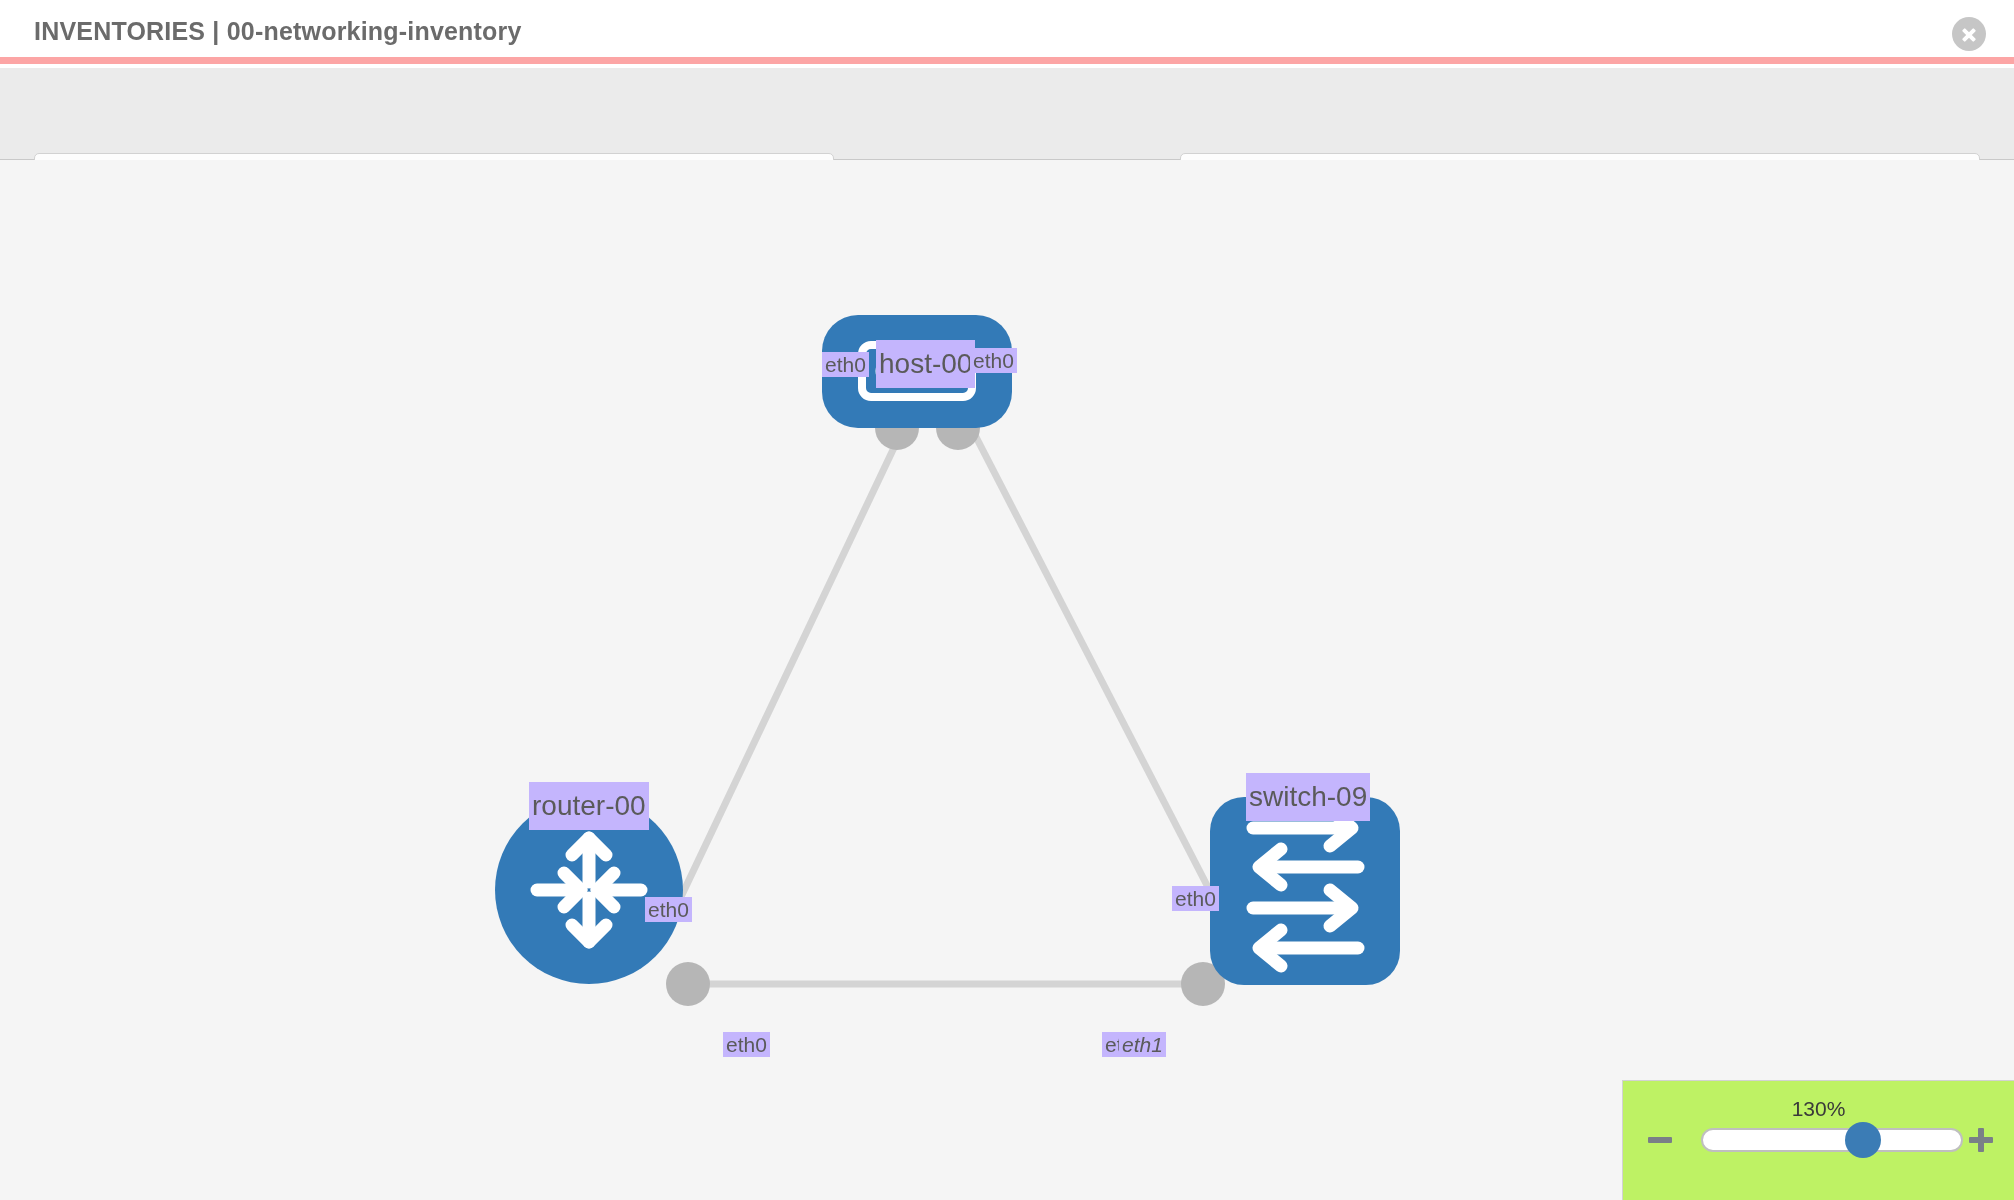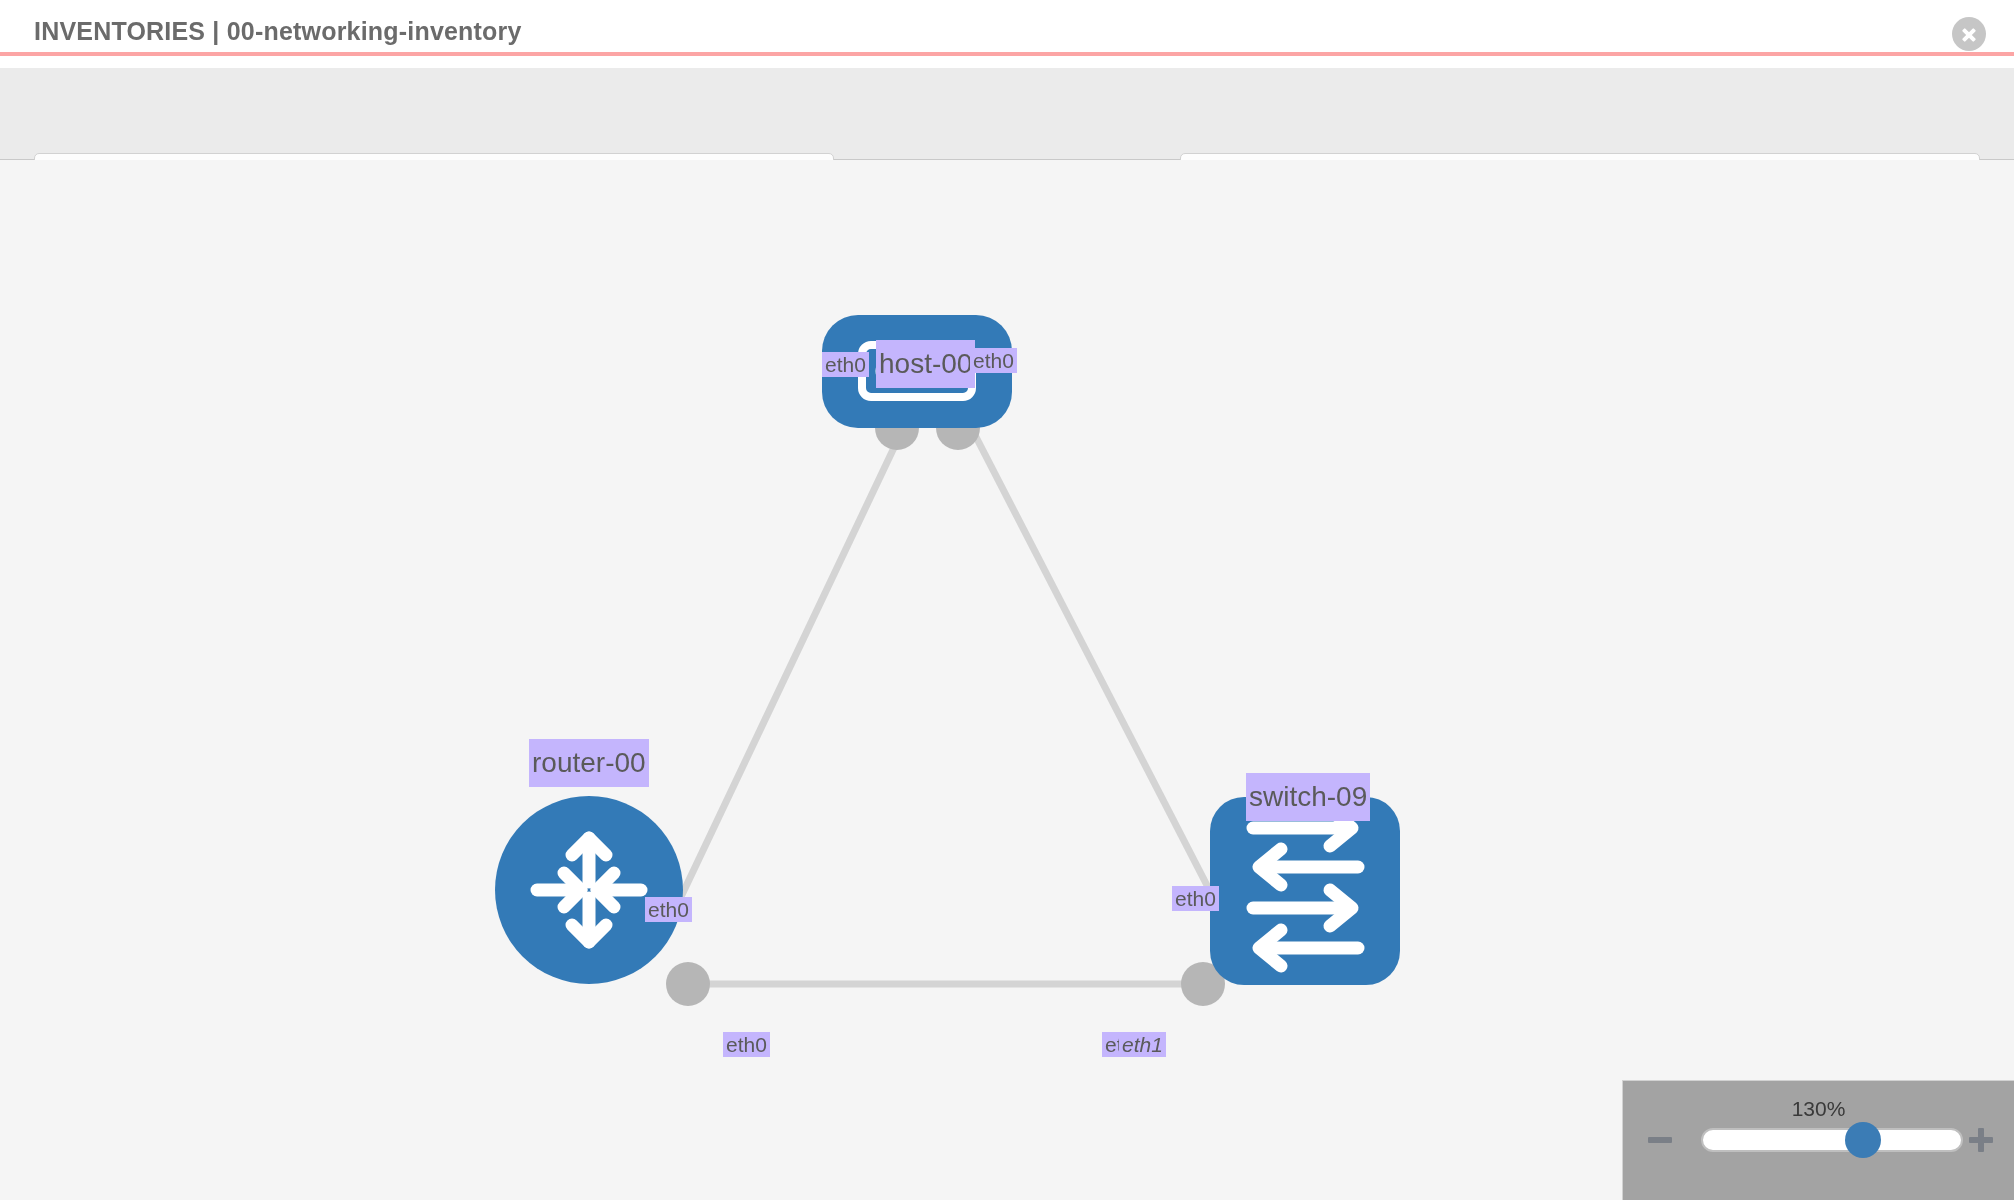--- a/index.html
+++ b/index.html
@@ -8,23 +8,23 @@
     overflow: hidden;
     background: #ffffff;
     font-family: "Liberation Sans", sans-serif;
   }
 
   #app { position: relative; width: 2014px; height: 1200px; }
 
   
   .header {
     position: absolute; left: 0; top: 0;
-    width: 2014px; height: 56px;
-    background: #ffffff;
-    border-bottom: 4px solid #fca5a5;
+    width: 2014px; height: 64px;
+    background: #ffffff;
+    border-bottom: 7px solid #fca5a5;
   }
   .header-title {
     position: absolute; left: 34px; top: 17px;
     font-size: 25px; font-weight: bold;
     color: #6b6b6b; letter-spacing: 0.2px;
     white-space: nowrap;
   }
   .close-btn {
     position: absolute; right: 28px; top: 17px;
     width: 34px; height: 34px; border-radius: 50%;
@@ -102,21 +102,21 @@
     white-space: nowrap;
     line-height: 1;
   }
   .node-name { font-size: 28px; padding: 10px 3px; }
   .link-label { font-size: 21px; padding: 2px 3px; }
 
   
   .zoom-panel {
     position: absolute; right: 0; bottom: 0;
     width: 392px; height: 120px;
-    background: #a3a3a3;
+    background: #bef264;
     border-top: 1px solid #d2d2d2;
     border-left: 1px solid #d2d2d2;
   }
   .zoom-value {
     position: absolute; left: 0; right: 0; top: 16px;
     text-align: center;
     font-size: 21px; color: #3a3a3a;
   }
   .zoom-minus, .zoom-plus {
     position: absolute; top: 44px;
@@ -251,21 +251,21 @@
           <path d="M1253 748 L1350 748"></path>
           <path d="M1330 730 L1352 748 L1330 766"></path>
 
           <path d="M1358 788 L1261 788"></path>
           <path d="M1281 770 L1259 788 L1281 806"></path>
         </g>
       </g>
     </svg>
 
     <div class="nlabel node-name" style="left:876px; top:180px;">host-00</div>
-    <div class="nlabel node-name" style="left:529px; top:579px;">router-00</div>
+    <div class="nlabel node-name" style="left:529px; top:622px;">router-00</div>
     <div class="nlabel node-name" style="left:1246px; top:613px;">switch-09</div>
 
     <div class="nlabel link-label" style="left:822px; top:192px;">eth0</div>
     <div class="nlabel link-label" style="left:970px; top:188px;">eth0</div>
     <div class="nlabel link-label" style="left:645px; top:737px;">eth0</div>
     <div class="nlabel link-label" style="left:1172px; top:726px;">eth0</div>
     <div class="nlabel link-label" style="left:723px; top:872px;">eth0</div>
     <div class="nlabel link-label" style="left:1102px; top:872px;">eth</div>
     <div class="nlabel link-label" style="left:1119px; top:872px;font-style:italic;">eth1</div>
 

